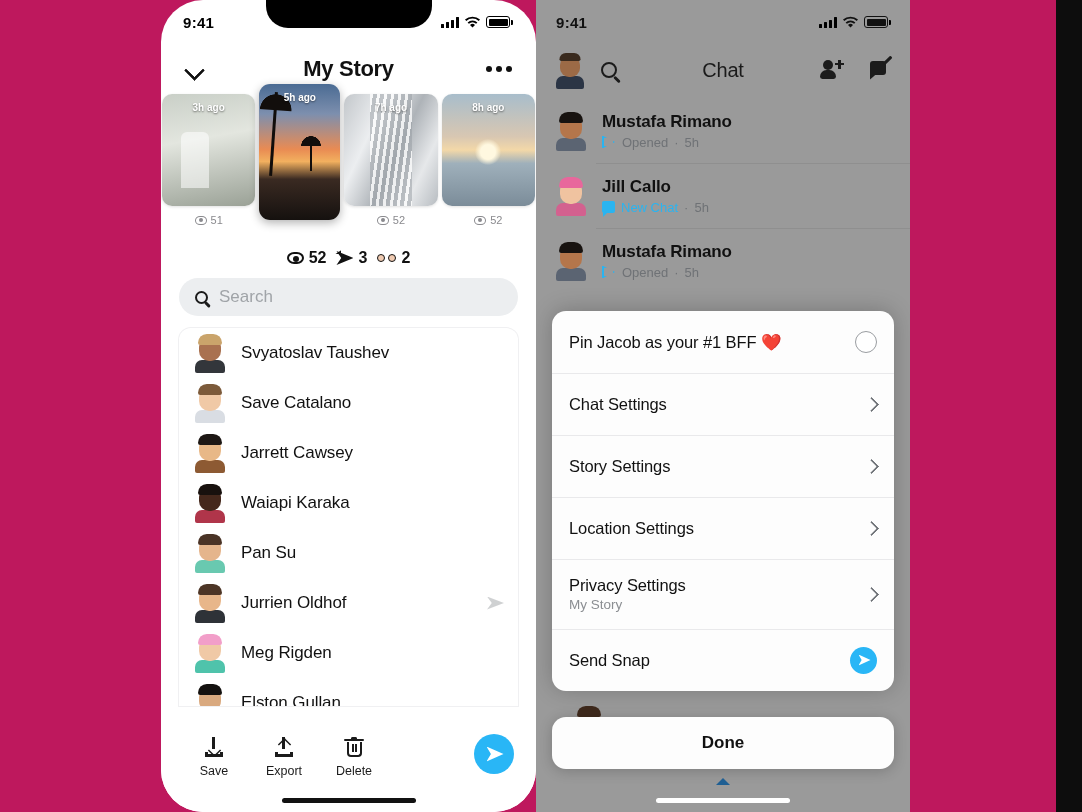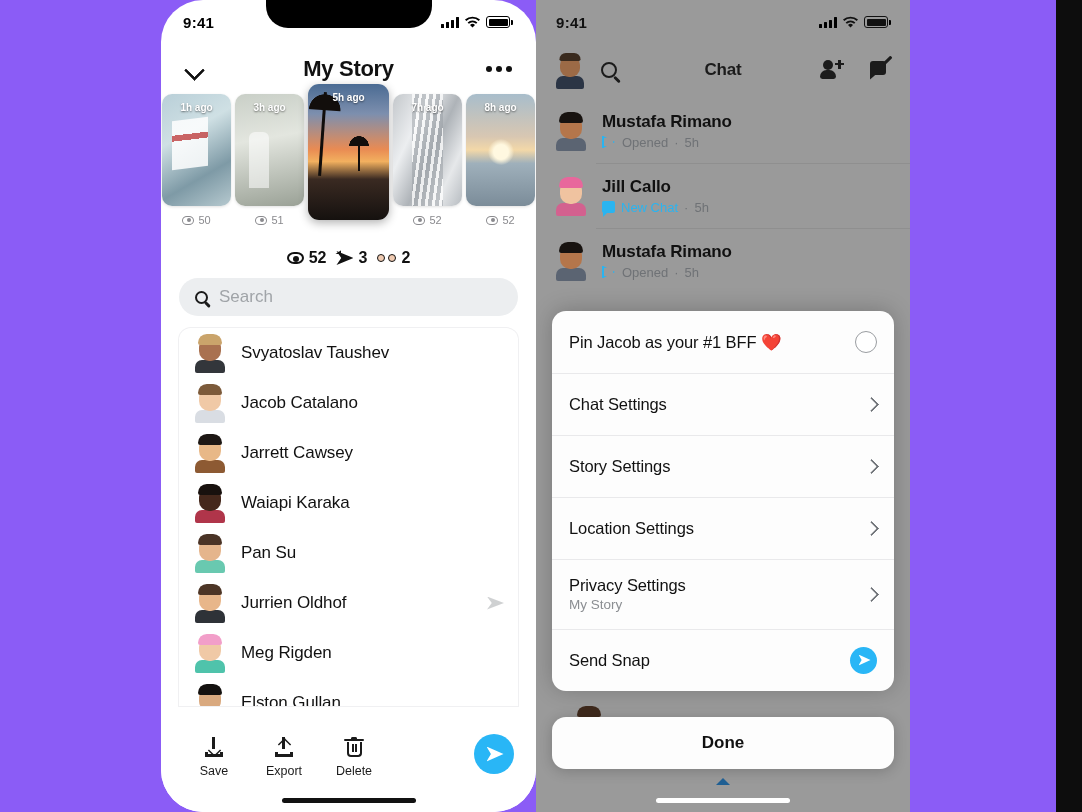--- a/index.html
+++ b/index.html
@@ -1,20 +1,20 @@
 <!DOCTYPE html>
 <html><head>
 <meta charset="utf-8">
 <style>
   * { box-sizing: border-box; margin:0; padding:0; }
   html,body{
     width:1082px; height:812px; background:#0d0d0d; overflow:hidden;
     font-family:"Liberation Sans", sans-serif;
   }
-  #stage{ position:relative; width:1056px; height:812px; background:#8b5cf6; }
+  #stage{ position:relative; width:1056px; height:812px; background:#be185d; }
 
   
   #phoneLeft{
     position:absolute; left:161px; top:0; width:375px; height:812px;
     background:#ffffff; border-radius:42px; overflow:hidden;
   }
   .notch{
     position:absolute; top:-16px; left:50%; transform:translateX(-50%);
     width:166px; height:44px; background:#000; border-radius:0 0 22px 22px;
   }
@@ -154,22 +154,22 @@
     width:134px; height:5px; border-radius:3px; background:#111; }
 
   
   #phoneRight{
     position:absolute; left:536px; top:0; width:374px; height:812px;
     background:#9a9a9a; overflow:hidden;
   }
   .r-status{ height:44px; display:flex; align-items:center; justify-content:space-between;
      padding:0 22px 0 20px; font-size:15px; font-weight:bold; color:#111; }
   .r-nav{ height:52px; display:flex; align-items:center; padding:0 18px; position:relative; }
-  .r-nav .t{ position:absolute; left:0; right:0; text-align:center; font-size:17px;
-     font-weight:bold; color:#1b1b1b; letter-spacing:-.2px; }
+  .r-nav .t{ position:absolute; left:0; right:0; text-align:center; font-size:20px;
+     font-weight:normal; color:#1b1b1b; letter-spacing:-.2px; }
   .r-av{ width:31px;height:37px;position:relative;flex:none; }
   .r-mag{ width:16px;height:16px;border:2.8px solid #1b1b1b;border-radius:50%;position:relative;
      margin-left:16px; flex:none;}
   .r-mag::after{content:"";position:absolute;right:-6px;bottom:-5px;width:8px;height:2.9px;
      background:#1b1b1b;transform:rotate(45deg);border-radius:2px;}
   .r-right{ margin-left:auto; display:flex; align-items:center; gap:26px; z-index:2;}
   .ic-addfriend{ width:24px;height:20px;position:relative; }
   .ic-addfriend .h{position:absolute;left:3px;top:0;width:10px;height:10px;border-radius:50%;background:#1b1b1b;}
   .ic-addfriend .b{position:absolute;left:0;bottom:1px;width:16px;height:9px;border-radius:8px 8px 3px 3px;background:#1b1b1b;}
   .ic-addfriend .p{position:absolute;right:0;top:3px;width:9px;height:2.4px;background:#1b1b1b;}
@@ -257,29 +257,20 @@
       <div class="nav-title">My Story</div>
       <div class="dots">
           <span></span>
           <span></span>
           <span></span>
         </div>
     </div>
 
     <div class="strip">
       <div class="snapcell">
-        <div class="thumb img-a">
-          <div class="tstamp">1h ago</div>
-        </div>
-        <div class="vcount">
-          <span class="eye"></span>
-          <span>50</span>
-        </div>
-      </div>
-      <div class="snapcell">
         <div class="thumb img-b">
           <div class="tstamp">3h ago</div>
         </div>
         <div class="vcount">
           <span class="eye"></span>
           <span>51</span>
         </div>
       </div>
       <div class="snapcell center">
         <div class="thumb img-c">
@@ -341,21 +332,21 @@
             <i class="hair" style="background:#caa46b"></i>
         </span>
         <span class="nm">Svyatoslav Taushev</span>
       </div>
       <div class="frow">
         <span class="bmoji">
           <i class="body" style="background:#d9dde3"></i>
             <i class="head" style="background:#f0c9a6"></i>
             <i class="hair" style="background:#7c5a3a"></i>
         </span>
-        <span class="nm">Jacob Catalano</span>
+        <span class="nm">Save Catalano</span>
       </div>
       <div class="frow">
         <span class="bmoji">
           <i class="body" style="background:#8d5a33"></i>
             <i class="head" style="background:#e8b887"></i>
             <i class="hair" style="background:#1d1714"></i>
         </span>
         <span class="nm">Jarrett Cawsey</span>
       </div>
       <div class="frow">

